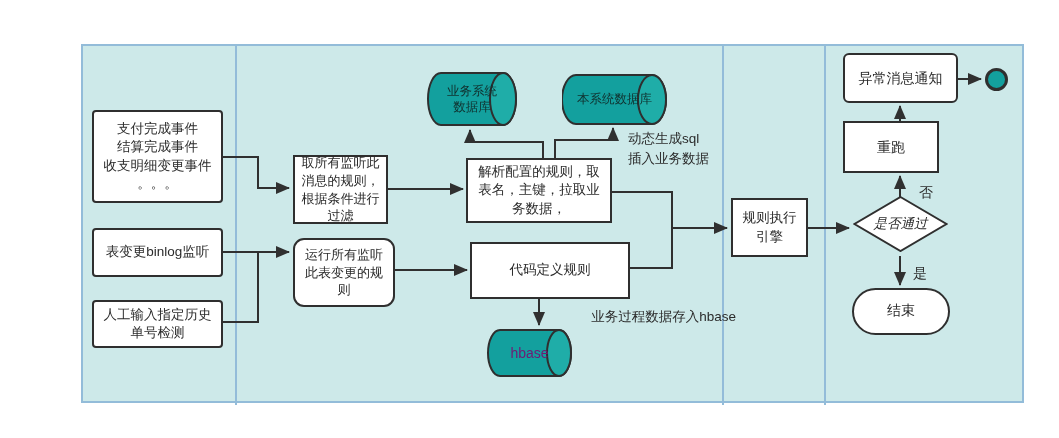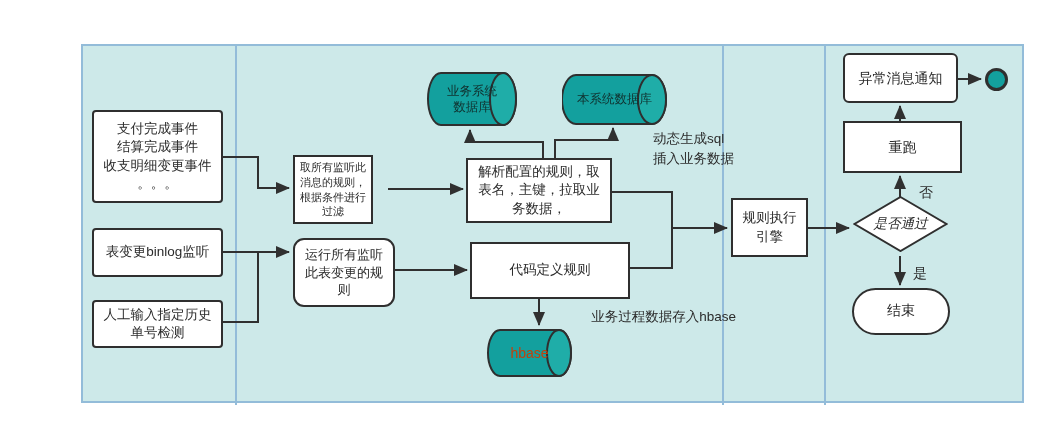--- a/index.html
+++ b/index.html
@@ -69,21 +69,21 @@
   </svg>
 
   <div class="node rounded" style="left:92px;top:110px;width:131px;height:93px;font-size:13.5px;">支付完成事件
 结算完成事件
 收支明细变更事件
 。。。</div>
   <div class="node rounded" style="left:92px;top:300px;width:131px;height:48px;font-size:13.5px;">人工输入指定历史
 单号检测</div>
   <div class="node rounded" style="left:92px;top:228px;width:131px;height:49px;font-size:13.5px;">表变更binlog监听</div>
 
-  <div class="node" style="left:293px;top:155px;width:80px;height:69px;font-size:11px;">取所有监听此
+  <div class="node" style="left:293px;top:155px;width:95px;height:69px;font-size:13px;">取所有监听此
 消息的规则，
 根据条件进行
 过滤</div>
   <div class="node" style="left:293px;top:238px;width:102px;height:69px;font-size:13px;border-radius:11px;">运行所有监听
 此表变更的规
 则</div>
   <div class="node" style="left:466px;top:158px;width:146px;height:65px;font-size:13.5px;">解析配置的规则，取
 表名，主键，拉取业
 务数据，</div>
   <div class="node" style="left:470px;top:242px;width:160px;height:57px;font-size:13.5px;">代码定义规则</div>
@@ -103,39 +103,39 @@
     </svg>
     <div class="overlay-label cyl-label" style="padding-right:22px;">业务系统
 数据库</div>
   </div>
 
   <div class="shape" style="left:487px;top:329px;width:85px;height:48px;">
     <svg width="85" height="48" viewBox="0 0 85 48">
       <path d="M13,1 H72 A12,23 0 0 1 72,47 H13 A12,23 0 0 1 13,1 Z" fill="#13a09e" stroke="#2f2f2f" stroke-width="2"></path>
       <ellipse cx="72" cy="24" rx="12" ry="23" fill="#1fada8" stroke="#2f2f2f" stroke-width="2"></ellipse>
     </svg>
-    <div class="overlay-label cyl-label" style="padding-right:20px;font-size:14px;color:#c2410c;">hbase</div>
+    <div class="overlay-label cyl-label" style="padding-right:20px;font-size:14px;color:#701a75;">hbase</div>
   </div>
 
   <div class="node" style="left:731px;top:198px;width:77px;height:59px;font-size:13.5px;">规则执行
 引擎</div>
 
   <div class="node" style="left:843px;top:53px;width:115px;height:50px;font-size:14px;border-radius:6px;">异常消息通知</div>
-  <div class="node" style="left:843px;top:121px;width:119px;height:52px;font-size:14px;">重跑</div>
+  <div class="node" style="left:843px;top:121px;width:96px;height:52px;font-size:14px;">重跑</div>
 
   <div class="shape" style="left:853px;top:196px;width:95px;height:56px;font-style:italic;">
     <svg width="95" height="56" viewBox="0 0 95 56">
       <polygon points="47.5,1 93.5,28 47.5,55 1.5,28" fill="#ffffff" stroke="#2f2f2f" stroke-width="2"></polygon>
     </svg>
     <div class="overlay-label" style="font-size:13.5px;">是否通过</div>
   </div>
 
   <div class="node stadium" style="left:852px;top:288px;width:98px;height:47px;font-size:14px;font-family:Liberation Mono, monospace;">结束</div>
 
   <div class="end-circle" style="left:985px;top:68px;width:23px;height:23px;"></div>
 
-  <div class="floating-label" style="left:628px;top:129px;width:110px;font-size:13.5px;text-align:left;margin-left:25px;">动态生成sql
+  <div class="floating-label" style="left:628px;top:129px;width:110px;font-size:13.5px;text-align:left;">动态生成sql
 插入业务数据</div>
   <div class="floating-label" style="left:566px;top:307px;width:170px;font-size:13.5px;text-align:right;">业务过程数据存入hbase</div>
   <div class="floating-label" style="left:919px;top:182px;font-size:14px;">否</div>
   <div class="floating-label" style="left:913px;top:263px;font-size:14px;">是</div>
 
 </div>
 
 </body></html>

